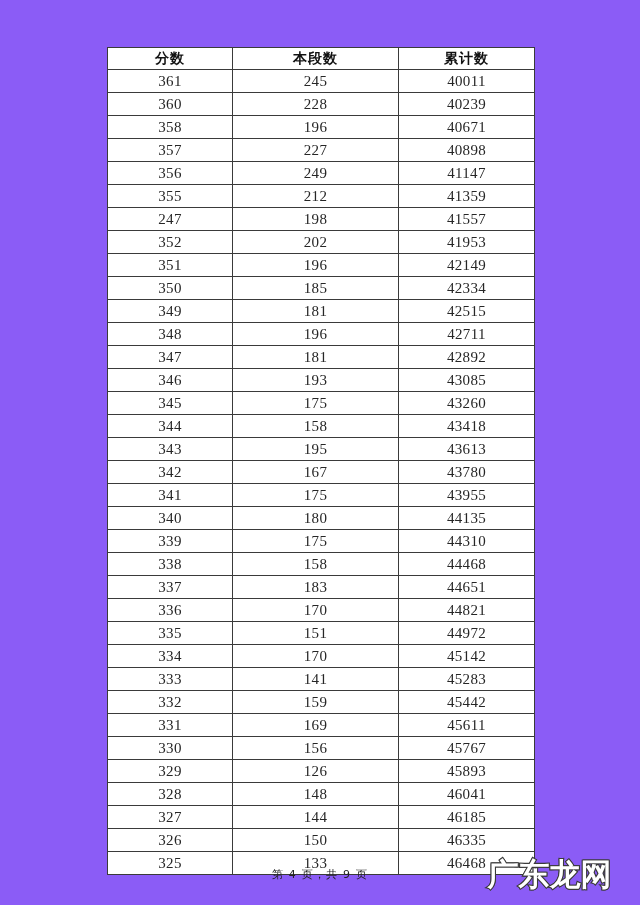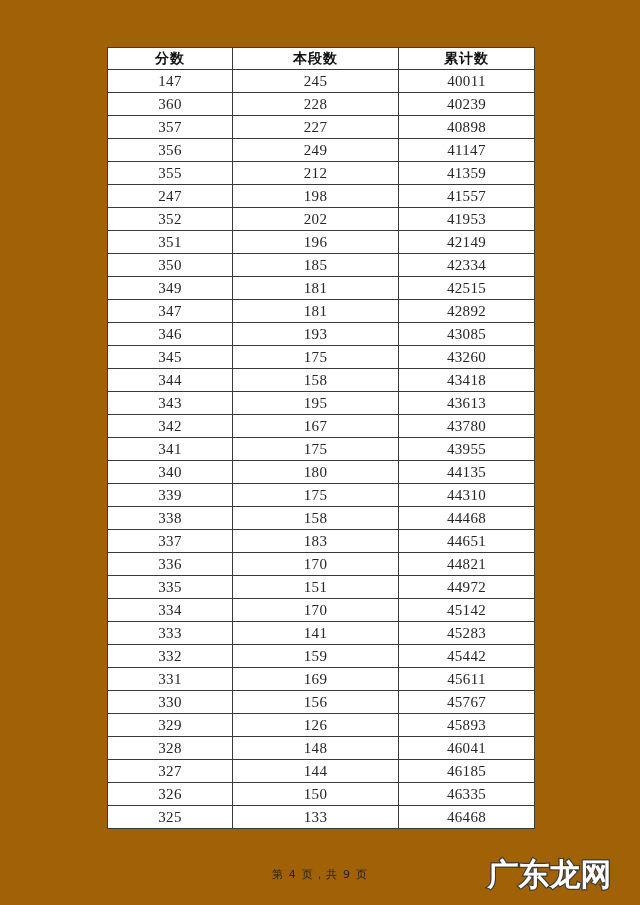--- a/index.html
+++ b/index.html
@@ -15,21 +15,21 @@
     font-family: "Liberation Serif", "DejaVu Serif", serif;
     color: #1c1c1c;
   }
 
   #page {
     position: absolute;
     left: 0;
     top: 0;
     width: 640px;
     height: 905px;
-    background: #a16207;
+    background: #8b5cf6;
   }
 
   
   #score-table-wrap {
     position: absolute;
     left: 107px;
     top: 47px;
     width: 427px;
   }
 
@@ -132,30 +132,35 @@
       </colgroup>
       <thead>
         <tr>
           <th>分数</th>
           <th>本段数</th>
           <th>累计数</th>
         </tr>
       </thead>
       <tbody id="score-table-body">
           <tr>
-            <td>147</td>
+            <td>361</td>
             <td>245</td>
             <td>40011</td>
           </tr>
           <tr>
             <td>360</td>
             <td>228</td>
             <td>40239</td>
           </tr>
           <tr>
+            <td>358</td>
+            <td>196</td>
+            <td>40671</td>
+          </tr>
+          <tr>
             <td>357</td>
             <td>227</td>
             <td>40898</td>
           </tr>
           <tr>
             <td>356</td>
             <td>249</td>
             <td>41147</td>
           </tr>
           <tr>
@@ -182,20 +187,25 @@
             <td>350</td>
             <td>185</td>
             <td>42334</td>
           </tr>
           <tr>
             <td>349</td>
             <td>181</td>
             <td>42515</td>
           </tr>
           <tr>
+            <td>348</td>
+            <td>196</td>
+            <td>42711</td>
+          </tr>
+          <tr>
             <td>347</td>
             <td>181</td>
             <td>42892</td>
           </tr>
           <tr>
             <td>346</td>
             <td>193</td>
             <td>43085</td>
           </tr>
           <tr>

